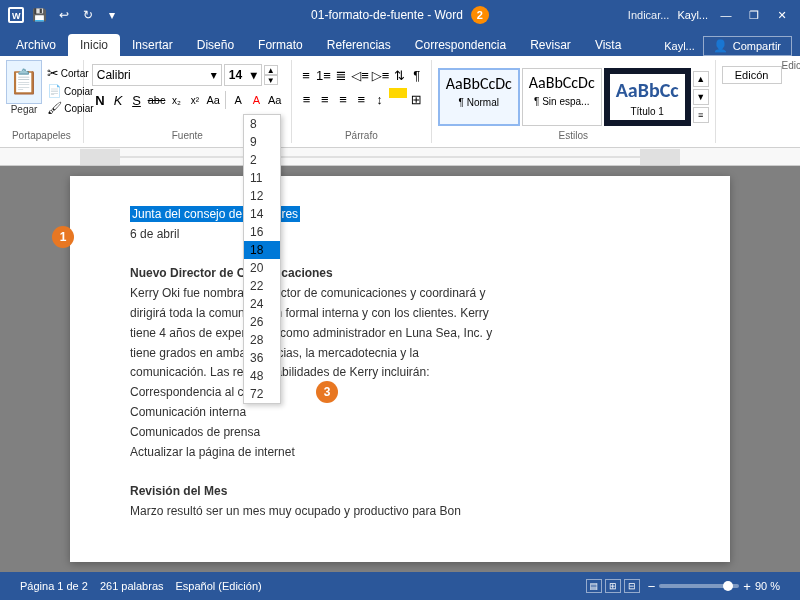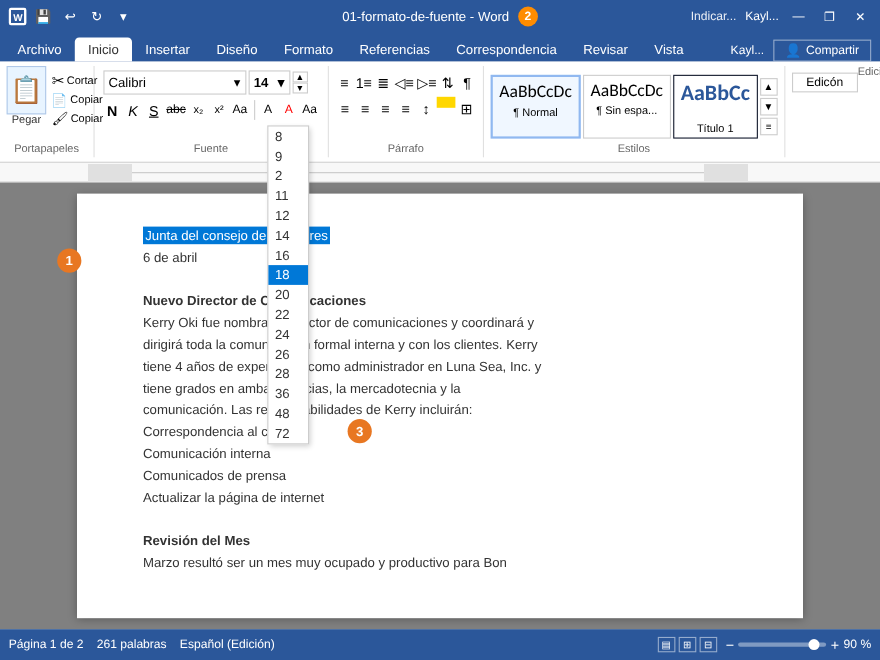--- a/index.html
+++ b/index.html
@@ -110,30 +110,30 @@
       width: 38px;
       z-index: 1000;
       box-shadow: 2px 2px 5px rgba(0,0,0,0.2);
     }
     .fontsize-item {
       padding: 2px 6px;
       font-size: 12px;
       cursor: pointer;
       color: #333;
     }
-    .fontsize-item.selected { background: #0078d7; color: #ffffff; }
+    .fontsize-item.selected { background: #0078d7; color: #000000; }
 
     
     .status-bar {
       height: 28px;
       background: #2b579a;
       display: flex;
       align-items: center;
       justify-content: space-between;
-      padding: 0 8px;
+      padding: 0 20px;
       color: white;
       font-size: 11px;
       position: absolute;
       bottom: 0;
       left: 0;
       right: 0;
     }
     .status-right { display: flex; align-items: center; gap: 8px; }
     .zoom-slider { width: 80px; height: 4px; background: rgba(255,255,255,0.4); border-radius: 2px; position: relative; }
     .zoom-thumb { width: 10px; height: 10px; background: white; border-radius: 50%; position: absolute; top: -3px; left: 80%; }
@@ -269,23 +269,23 @@
   <div style="display:flex; flex-direction:column; padding:0 6px; border-right:1px solid #e0e0e0; flex:1;">
     <div style="display:flex; gap:2px; align-items:center; flex:1; margin-top:4px;">
       <div style="padding:4px 6px; border:2px solid #90b8f0; background:#f0f7ff; font-size:11px; cursor:pointer; min-width:68px; height:58px; display:flex; flex-direction:column; align-items:center;">
         <span style="font-size:16px; font-family:Calibri;">AaBbCcDc</span>
         <span style="font-size:10px; margin-top:4px;">¶ Normal</span>
       </div>
       <div style="padding:4px 6px; border:1px solid #ccc; font-size:11px; cursor:pointer; min-width:68px; height:58px; display:flex; flex-direction:column; align-items:center;">
         <span style="font-size:16px; font-family:Calibri;">AaBbCcDc</span>
         <span style="font-size:10px; margin-top:4px;">¶ Sin espa...</span>
       </div>
-      <div style="padding:4px 6px; border:1px solid #0f172a; font-size:11px; cursor:pointer; min-width:68px; height:58px; display:flex; flex-direction:column; align-items:center;">
+      <div style="padding:4px 6px; border:6px solid #0f172a; font-size:11px; cursor:pointer; min-width:68px; height:58px; display:flex; flex-direction:column; align-items:center;">
         <span style="font-size:20px; font-family:Calibri; color:#2b579a; font-weight:bold;">AaBbCc</span>
-        <span style="font-size:10px; margin-top:15px;">Título 1</span>
+        <span style="font-size:10px; margin-top:4px;">Título 1</span>
       </div>
       <div style="display:flex; flex-direction:column; gap:2px; justify-content:center;">
         <div style="width:16px; height:16px; border:1px solid #ccc; display:flex; align-items:center; justify-content:center; cursor:pointer; font-size:9px;">▲</div>
         <div style="width:16px; height:16px; border:1px solid #ccc; display:flex; align-items:center; justify-content:center; cursor:pointer; font-size:9px;">▼</div>
         <div style="width:16px; height:16px; border:1px solid #ccc; display:flex; align-items:center; justify-content:center; cursor:pointer; font-size:9px;">≡</div>
       </div>
     </div>
     <div style="font-size:10px; color:#666; text-align:center; padding-bottom:2px;">Estilos</div>
   </div>
 

